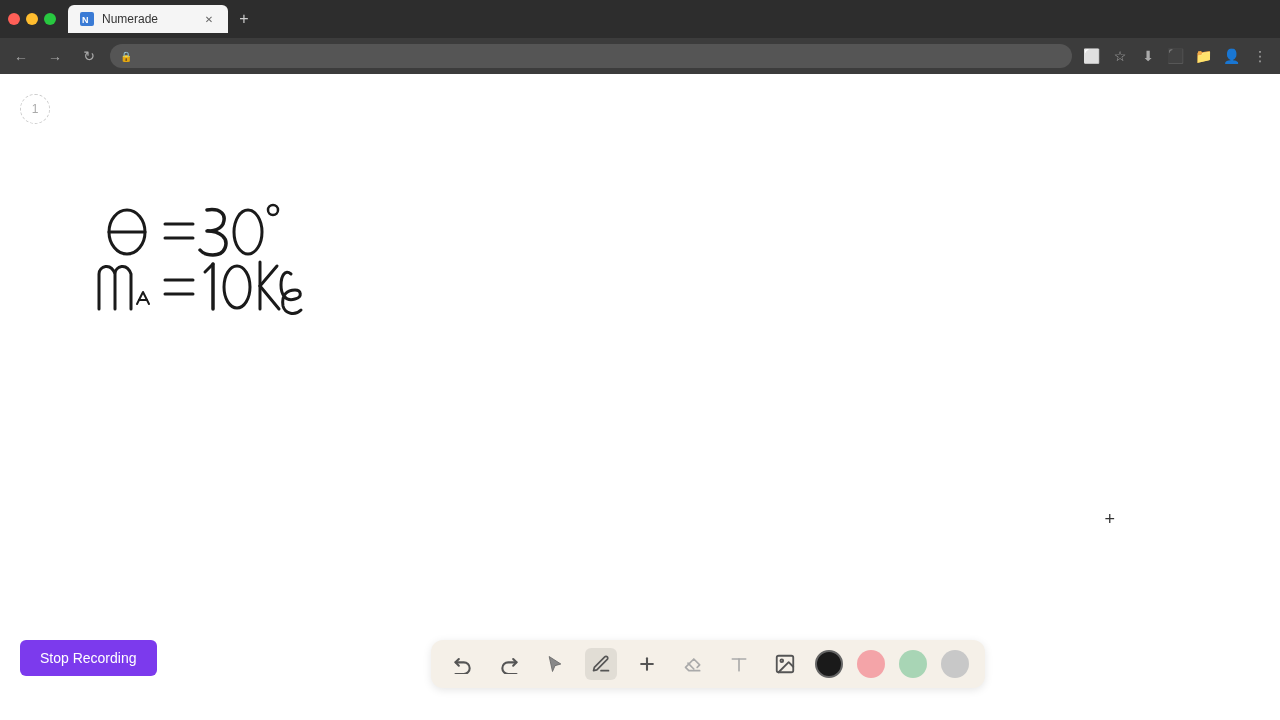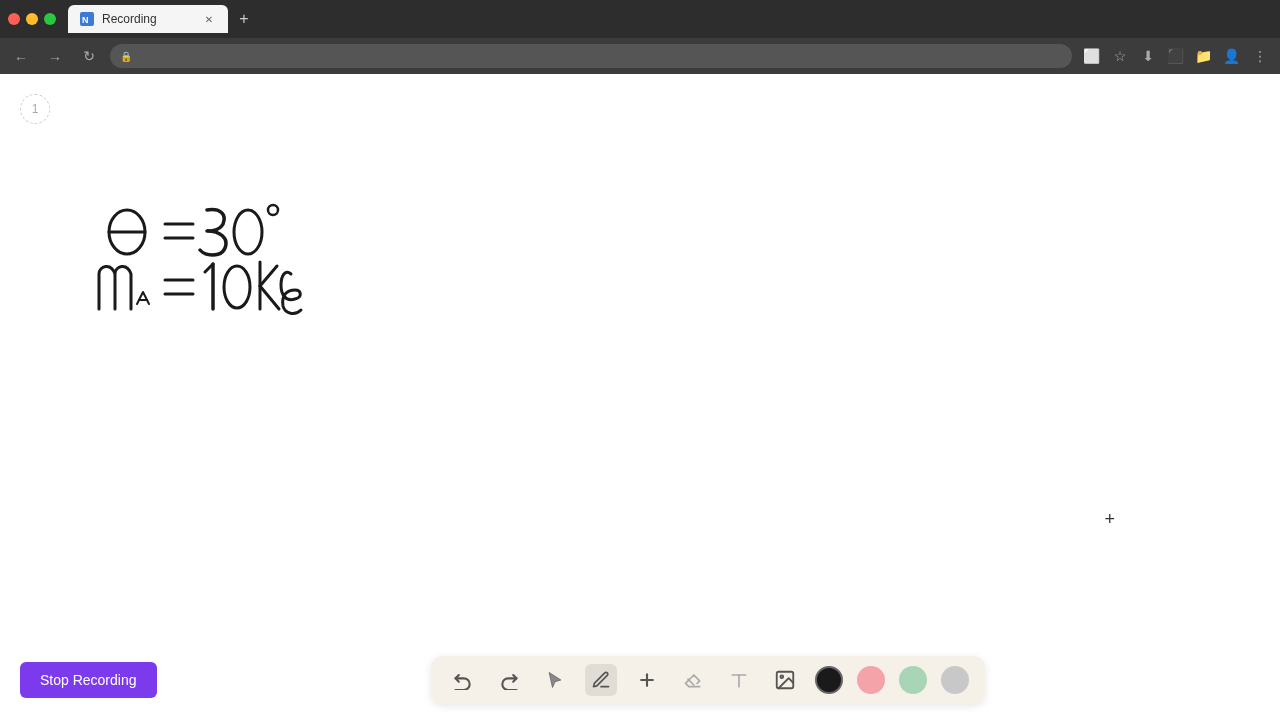--- a/index.html
+++ b/index.html
@@ -179,21 +179,21 @@
     }
 
     
     .bottom-area {
       position: absolute;
       bottom: 0;
       left: 0;
       right: 0;
       height: 80px;
       display: flex;
-      align-items: center;
+      align-items: flex-start;
       padding: 0 20px;
       background: transparent;
     }
 
     .stop-recording-btn {
       background: #7c3aed;
       color: white;
       border: none;
       border-radius: 6px;
       padding: 10px 20px;
@@ -262,21 +262,21 @@
       <div class="traffic-light tl-yellow"></div>
       <div class="traffic-light tl-green"></div>
     </div>
     <div class="tab-bar">
       <div class="tab">
 
         <svg class="tab-favicon" viewBox="0 0 14 14" fill="none">
           <rect width="14" height="14" rx="2" fill="#3a7bd5"></rect>
           <text x="2" y="11" font-size="9" fill="white" font-weight="bold">N</text>
         </svg>
-        <span>Recording</span>
+        <span>Numerade</span>
         <div class="tab-close">✕</div>
       </div>
       <div class="tab-new">+</div>
     </div>
   </div>
 
   <div class="nav-bar">
     <div class="nav-btn">←</div>
     <div class="nav-btn">→</div>
     <div class="nav-btn">↻</div>

